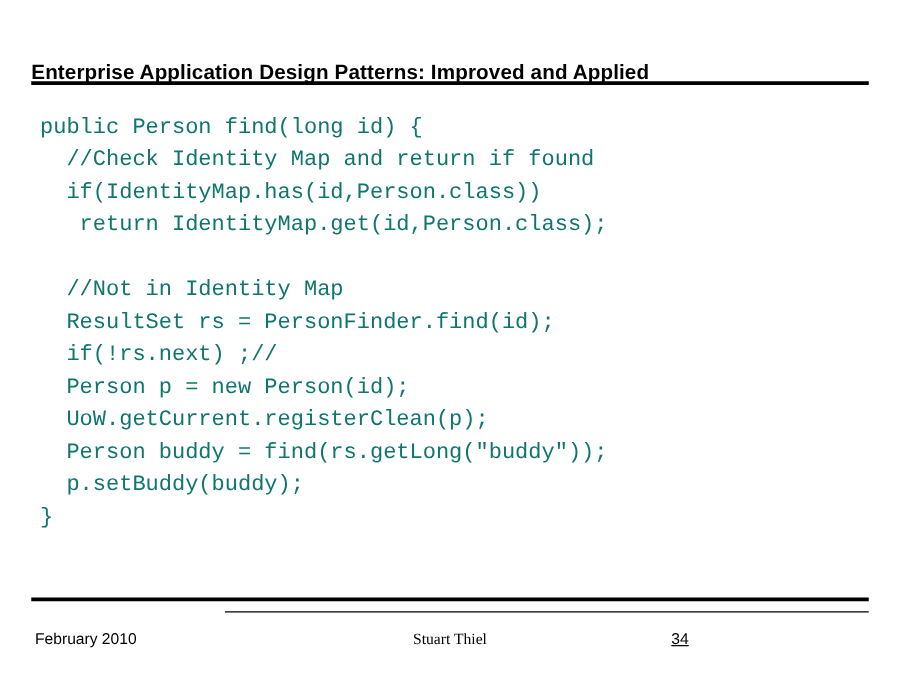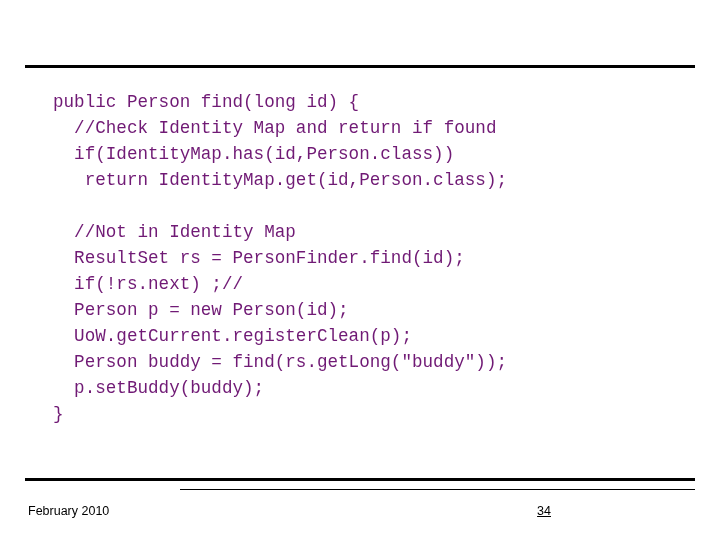--- a/index.html
+++ b/index.html
@@ -36,27 +36,27 @@
     left: 25px;
     top: 65px;
     width: 670px;
     height: 3px;
     background: #000000;
   }
 
   
   #code-block {
     position: absolute;
-    left: 53px;
+    left: 32px;
     top: 89px;
     width: 640px;
     font-family: "Liberation Mono", "DejaVu Sans Mono", monospace;
     font-size: 17.6px;
     line-height: 26px;
-    color: #701a75;
+    color: #0f766e;
     white-space: pre;
   }
   .code-line {
     height: 26px;
     white-space: pre;
   }
   .code-line.blank {
     height: 26px;
   }
 
@@ -109,26 +109,28 @@
     top: 0;
     text-align: right;
     text-decoration: underline;
   }
 </style>
 </head>
 <body>
 
 <div id="slide">
 
+  <h1 id="slide-title">Enterprise Application Design Patterns: Improved and Applied</h1>
 
   <div id="title-rule"></div>
 
   <div id="code-block"><div class="code-line">public Person find(long id) {</div><div class="code-line">  //Check Identity Map and return if found</div><div class="code-line">  if(IdentityMap.has(id,Person.class))</div><div class="code-line">   return IdentityMap.get(id,Person.class);</div><div class="code-line blank">&nbsp;</div><div class="code-line">  //Not in Identity Map</div><div class="code-line">  ResultSet rs = PersonFinder.find(id);</div><div class="code-line">  if(!rs.next) ;//</div><div class="code-line">  Person p = new Person(id);</div><div class="code-line">  UoW.getCurrent.registerClean(p);</div><div class="code-line">  Person buddy = find(rs.getLong("buddy"));</div><div class="code-line">  p.setBuddy(buddy);</div><div class="code-line">}</div></div>
 
   <div id="footer-rule-top"></div>
   <div id="footer-rule-bottom"></div>
 
   <div id="footer">
     <div class="footer-text" id="footer-date">February 2010</div>
+    <div class="footer-text" id="footer-author">Stuart Thiel</div>
     <div class="footer-text" id="footer-page">34</div>
   </div>
 
 </div>
 
 </body></html>

